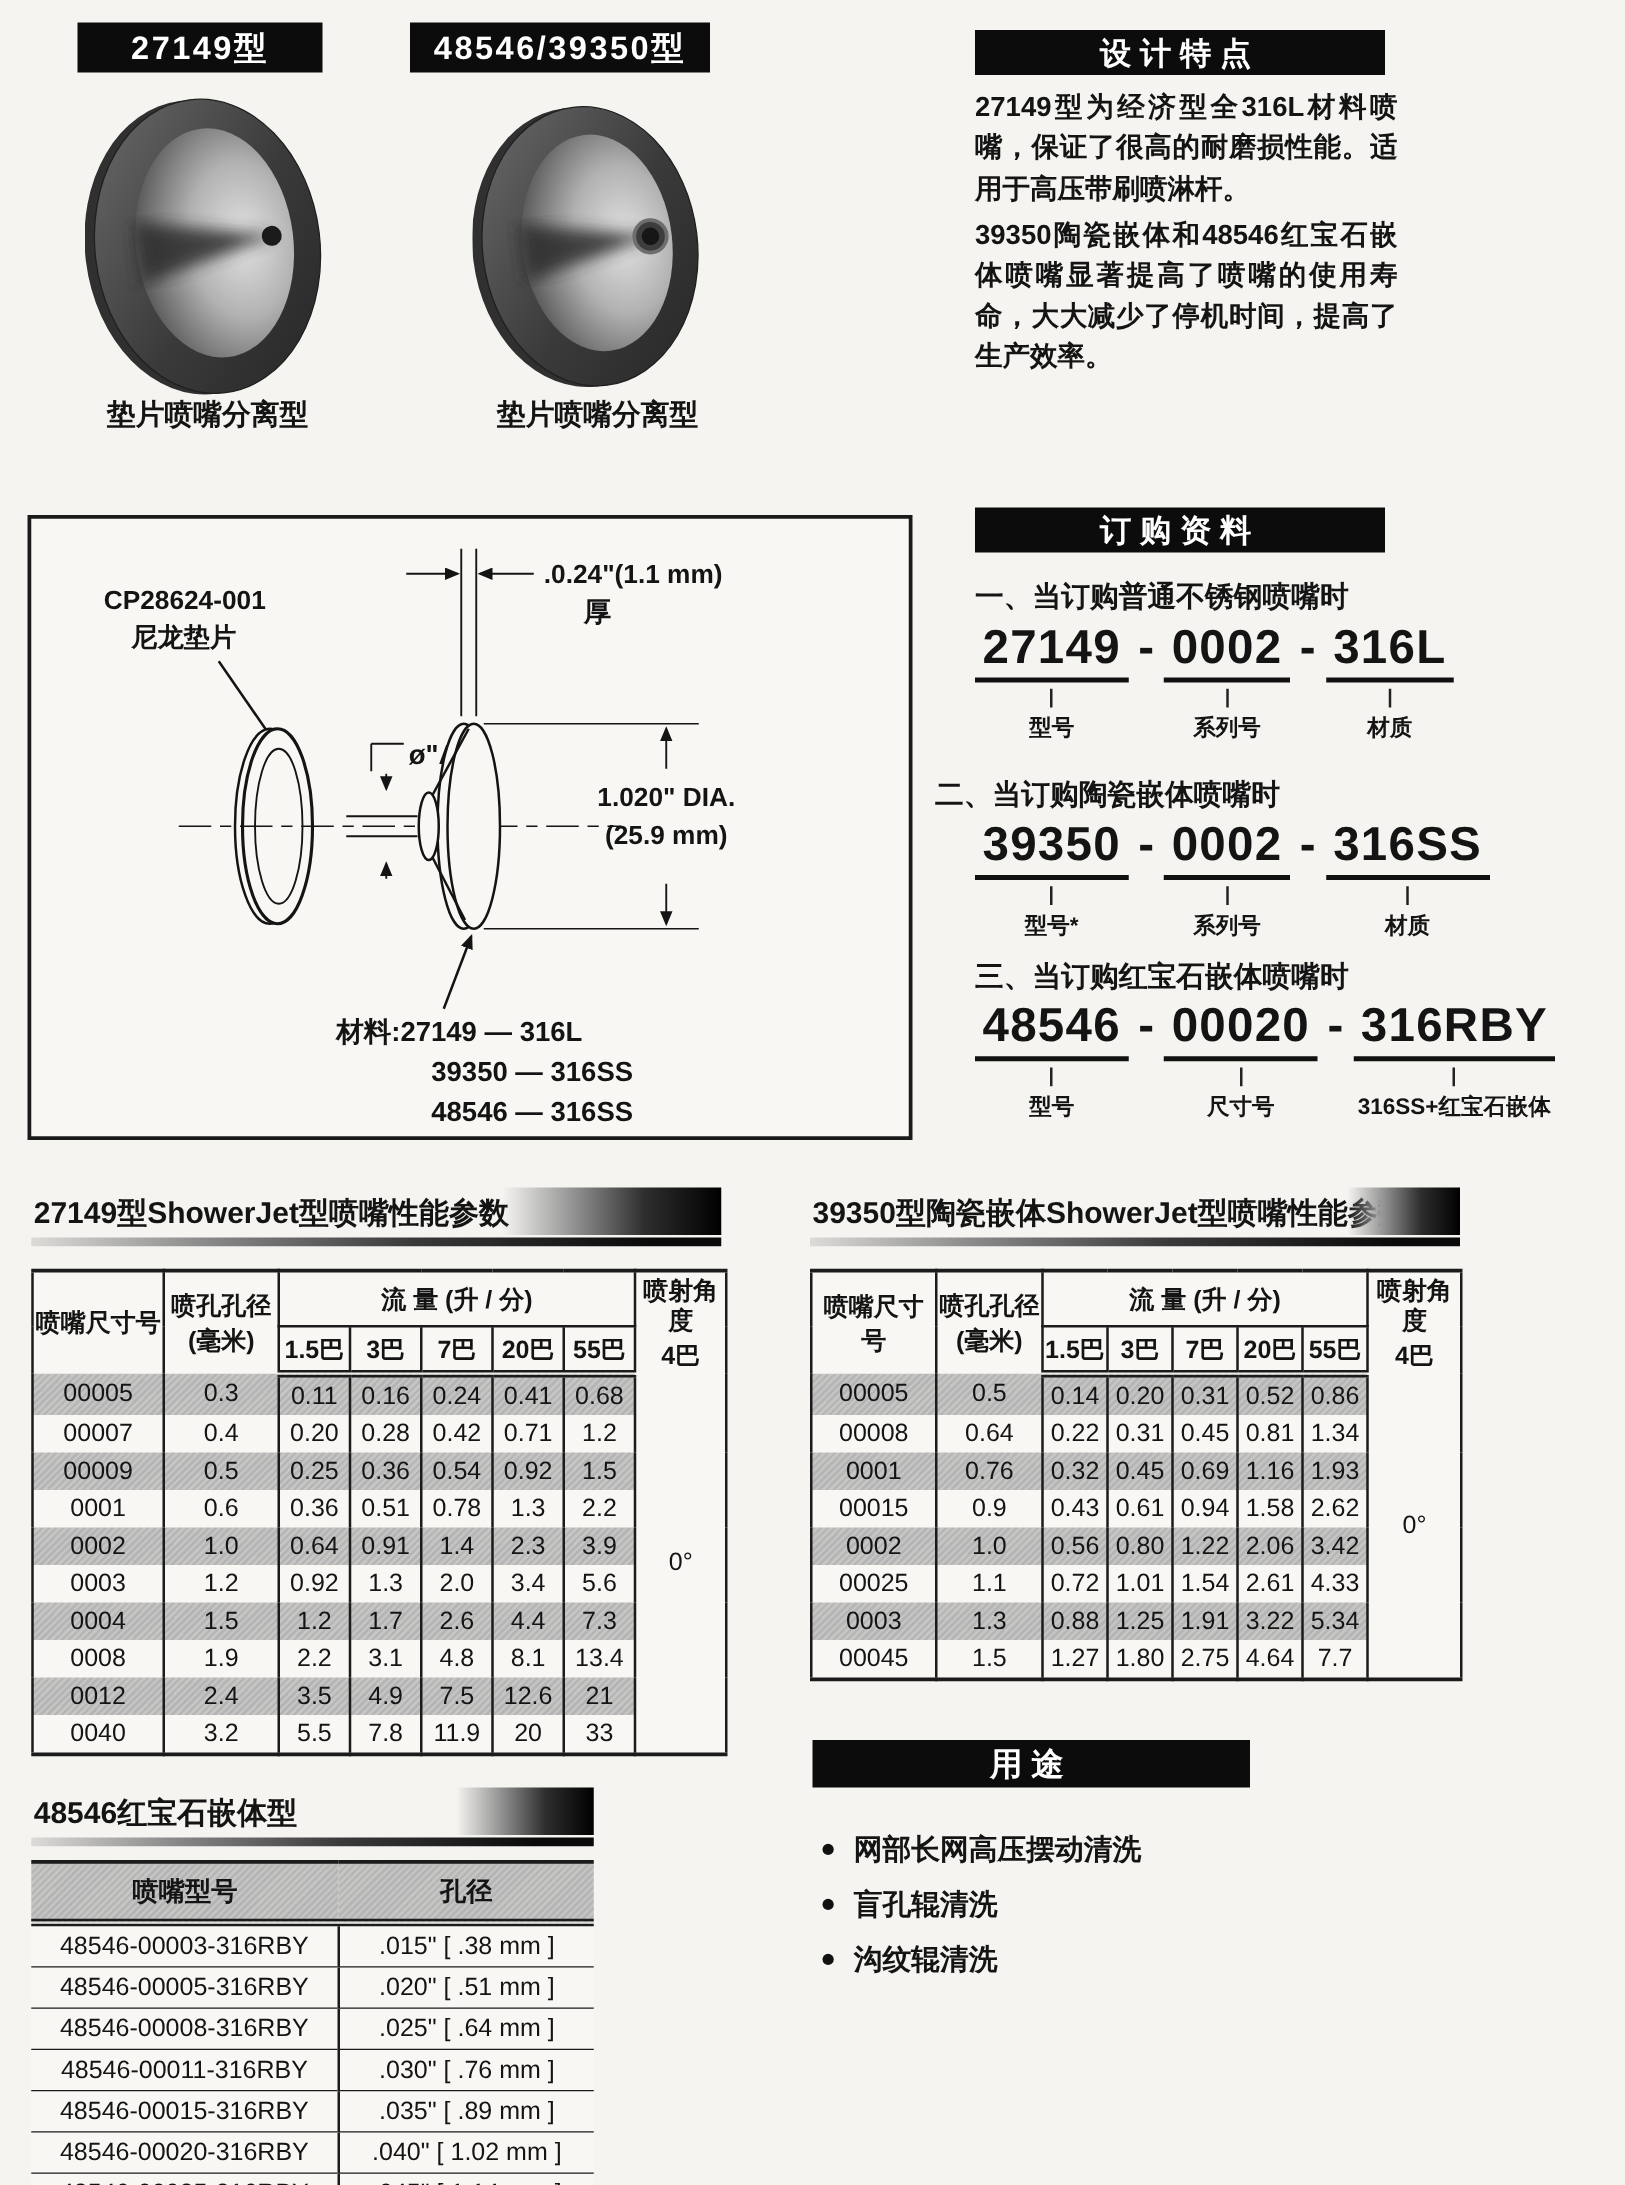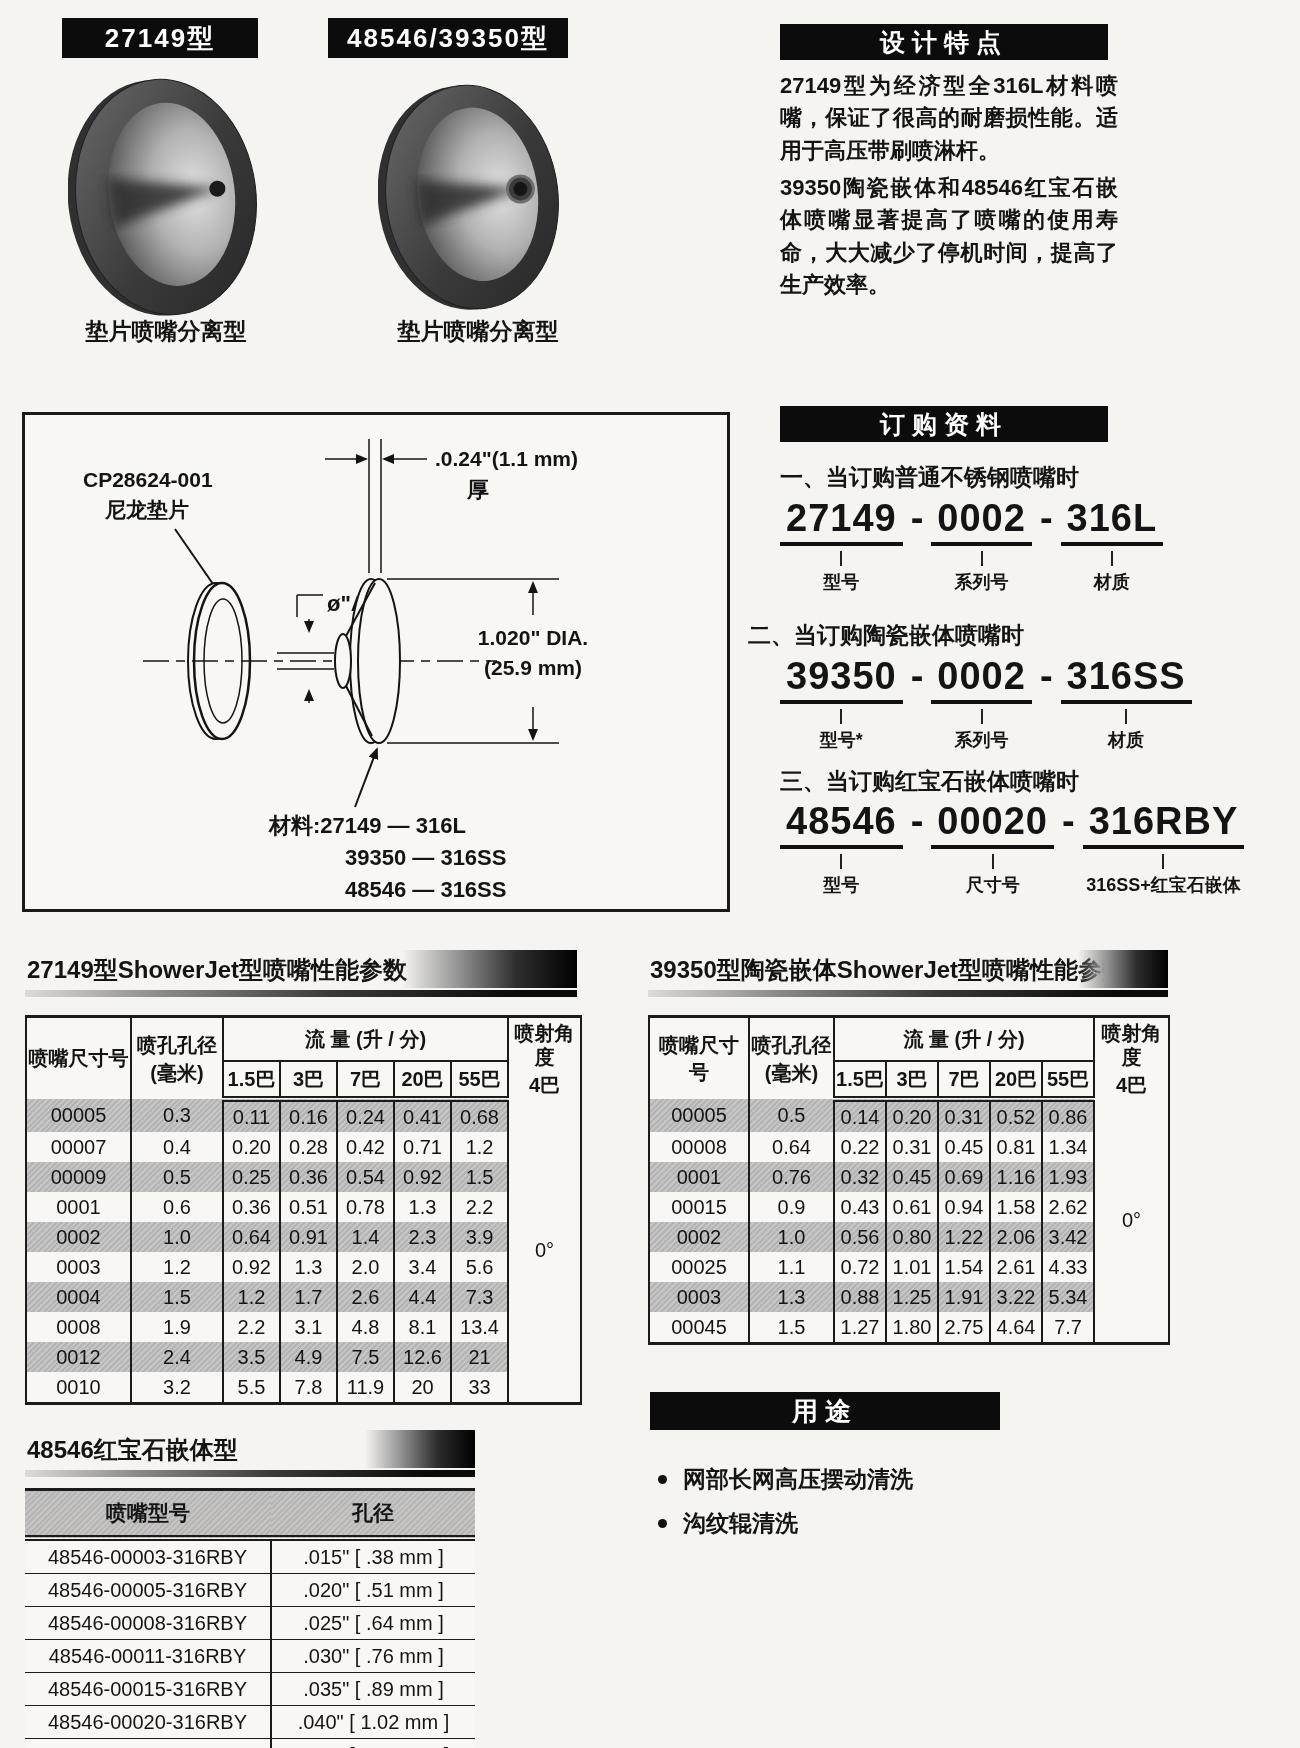--- a/index.html
+++ b/index.html
@@ -368,21 +368,21 @@
       <tr class="shade">
         <td>0012</td>
           <td>2.4</td>
         <td>3.5</td>
           <td>4.9</td>
           <td>7.5</td>
           <td>12.6</td>
           <td>21</td>
       </tr>
       <tr class="plain">
-        <td>0010</td>
+        <td>0040</td>
           <td>3.2</td>
         <td>5.5</td>
           <td>7.8</td>
           <td>11.9</td>
           <td>20</td>
           <td>33</td>
       </tr>
     </tbody>
   </table>
 
@@ -551,17 +551,21 @@
   </table>
 
   <div class="banner cjk" style="left:650px;top:1392px;width:350px;height:38px;font-size:26px;">用途</div>
   <div class="apps">
     <div class="app-item">
       <span class="bullet"></span>
       <span>网部长网高压摆动清洗</span>
     </div>
     <div class="app-item">
       <span class="bullet"></span>
+      <span>盲孔辊清洗</span>
+    </div>
+    <div class="app-item">
+      <span class="bullet"></span>
       <span>沟纹辊清洗</span>
     </div>
   </div>
 
 </div>
 
 </body></html>

